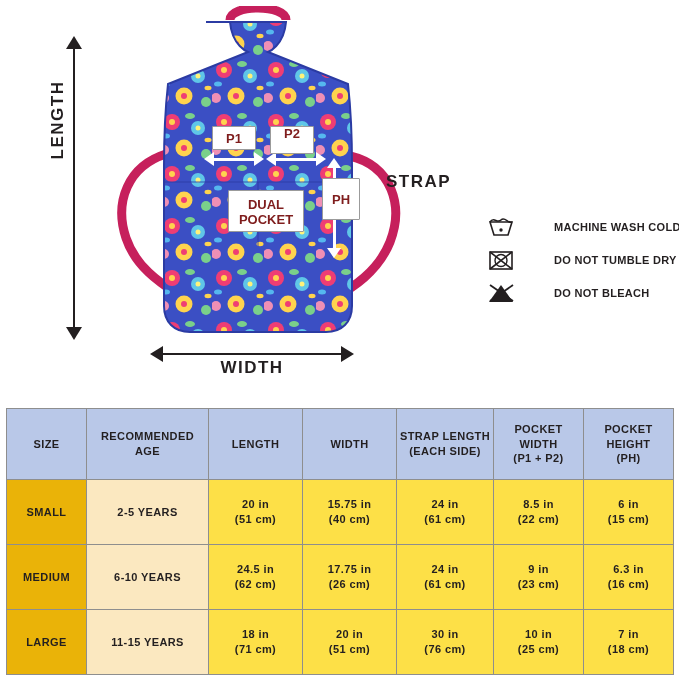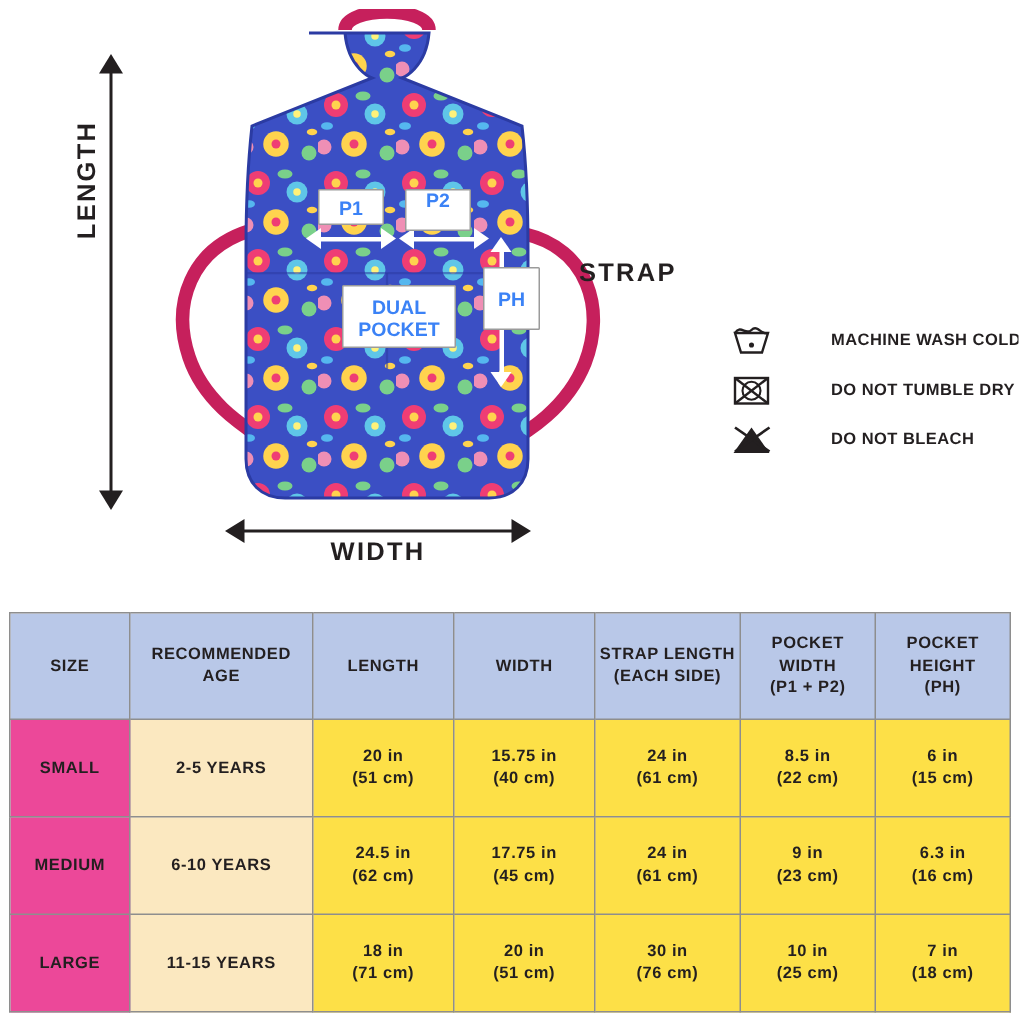--- a/index.html
+++ b/index.html
@@ -110,21 +110,21 @@
   }
   .apron-svg { display: block; }
 
   
   .callout {
     position: absolute;
     background: #ffffff;
     border: 1px solid #9b9b9b;
     font-size: 13px;
     font-weight: bold;
-    color: #3b82f6;
+    color: #7f1d1d;
     text-align: center;
     line-height: 1.15;
     padding: 4px 6px;
     box-sizing: border-box;
     border-radius: 1px;
   }
   #p1-box { left: 212px; top: 126px; width: 44px; height: 24px; padding-top: 5px; }
   #p2-box { left: 270px; top: 126px; width: 44px; height: 28px; padding-top: 0; }
   #dual-box { left: 228px; top: 190px; width: 76px; height: 42px; padding-top: 7px; }
   #ph-box { left: 322px; top: 178px; width: 38px; height: 42px; padding-top: 14px; }
@@ -237,21 +237,21 @@
   }
   #size-table thead th {
     background: #b9c8e8;
     height: 66px;
   }
   #size-table tbody td {
     background: #fde047;
     height: 60px;
   }
   #size-table tbody td.col-size {
-    background: #ec4899;
+    background: #eab308;
     margin-top: 22px;
   }
   #size-table tbody td.col-age {
     background: #fbe8c0;
   }
   .sub {
     font-weight: bold;
     font-size: 11px;
   }
 </style>
@@ -457,21 +457,21 @@
     </tr>
     <tr>
       <td class="col-size">MEDIUM</td>
       <td class="col-age">6-10 YEARS</td>
       <td>
         <span>24.5 in</span><br>
         <span>(62 cm)</span>
       </td>
       <td>
         <span>17.75 in</span><br>
-        <span>(45 cm)</span>
+        <span>(26 cm)</span>
       </td>
       <td>
         <span>24 in</span><br>
         <span>(61 cm)</span>
       </td>
       <td>
         <span>9 in</span><br>
         <span>(23 cm)</span>
       </td>
       <td>

